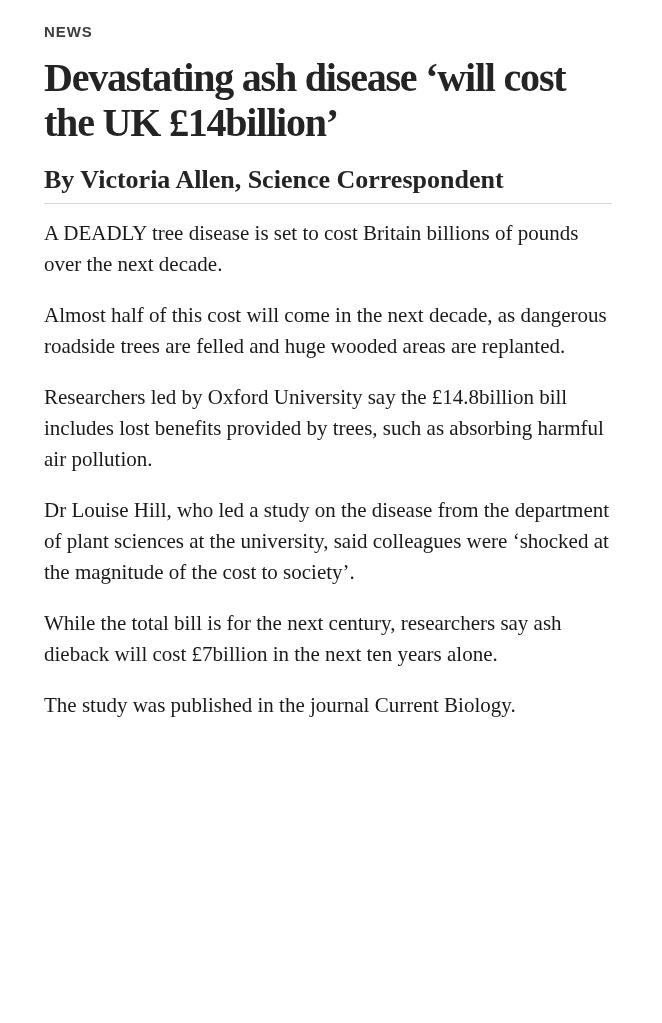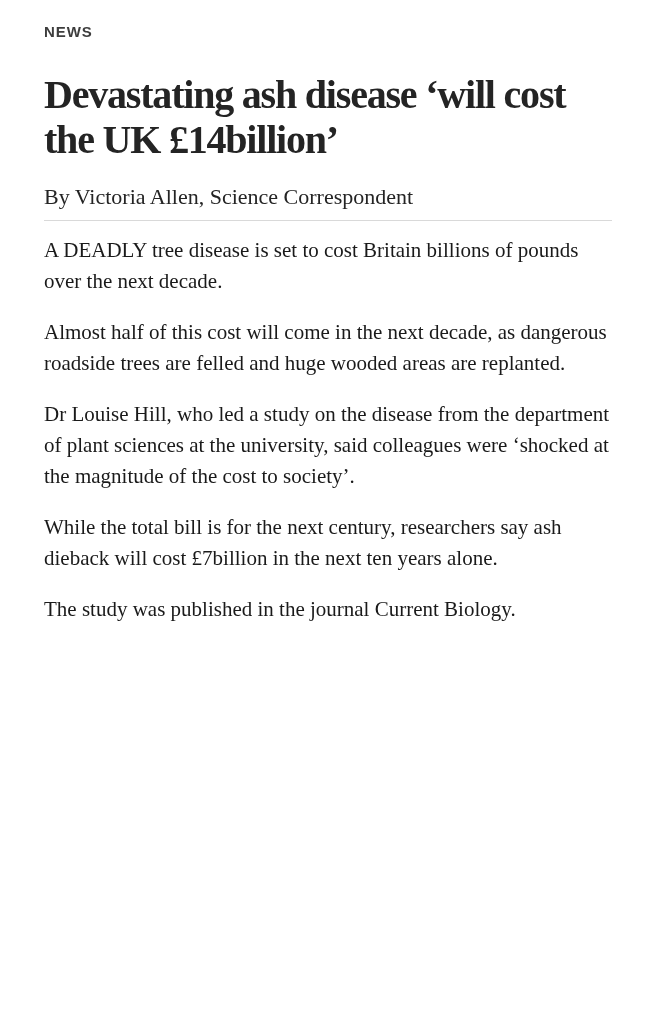--- a/index.html
+++ b/index.html
@@ -20,33 +20,33 @@
   }
   .kicker {
     font-family: Liberation Sans, sans-serif;
     font-weight: 700;
     font-size: 15px;
     line-height: 16px;
     letter-spacing: 0.9px;
     color: var(--kicker-color, #3d3d3d);
   }
   .headline {
-    margin: 32px 0 0 0;
+    margin: 15px 0 0 0;
     font-family: "Liberation Serif", serif;
     font-weight: 700;
     font-size: 40px;
     line-height: 45px;
     letter-spacing: -1.2px;
     color: var(--headline-color, #242424);
     max-width: 575px;
   }
   .byline {
     margin-top: 24px;
-    font-weight: 400;
-    font-size: 22px;
+    font-weight: 700;
+    font-size: 26px;
     line-height: 21px;
     color: var(--headline-color, #242424);
   }
   .divider {
     border: none;
     height: 1px;
     background: var(--divider-color, #d9d9d9);
     margin: 13px 0 0 0;
     width: 568px;
   }
@@ -69,17 +69,18 @@
 
   <h1 class="headline">Devastating ash disease ‘will cost the UK £14billion’</h1>
 
   <div class="byline">By Victoria Allen, Science Correspondent</div>
 
   <hr class="divider">
 
   <div class="body-text">
       <p>A DEADLY tree disease is set to cost Britain billions of pounds over the next decade.</p>
       <p>Almost half of this cost will come in the next decade, as dangerous roadside trees are felled and huge wooded areas are replanted.</p>
+      <p>Researchers led by Oxford University say the £14.8billion bill includes lost benefits provided by trees, such as absorbing harmful air pollution.</p>
       <p>Dr Louise Hill, who led a study on the disease from the department of plant sciences at the university, said colleagues were ‘shocked at the magnitude of the cost to society’.</p>
       <p>While the total bill is for the next century, researchers say ash dieback will cost £7billion in the next ten years alone.</p>
       <p>The study was published in the journal Current Biology.</p>
     </div>
 </div>
 
 </body></html>

